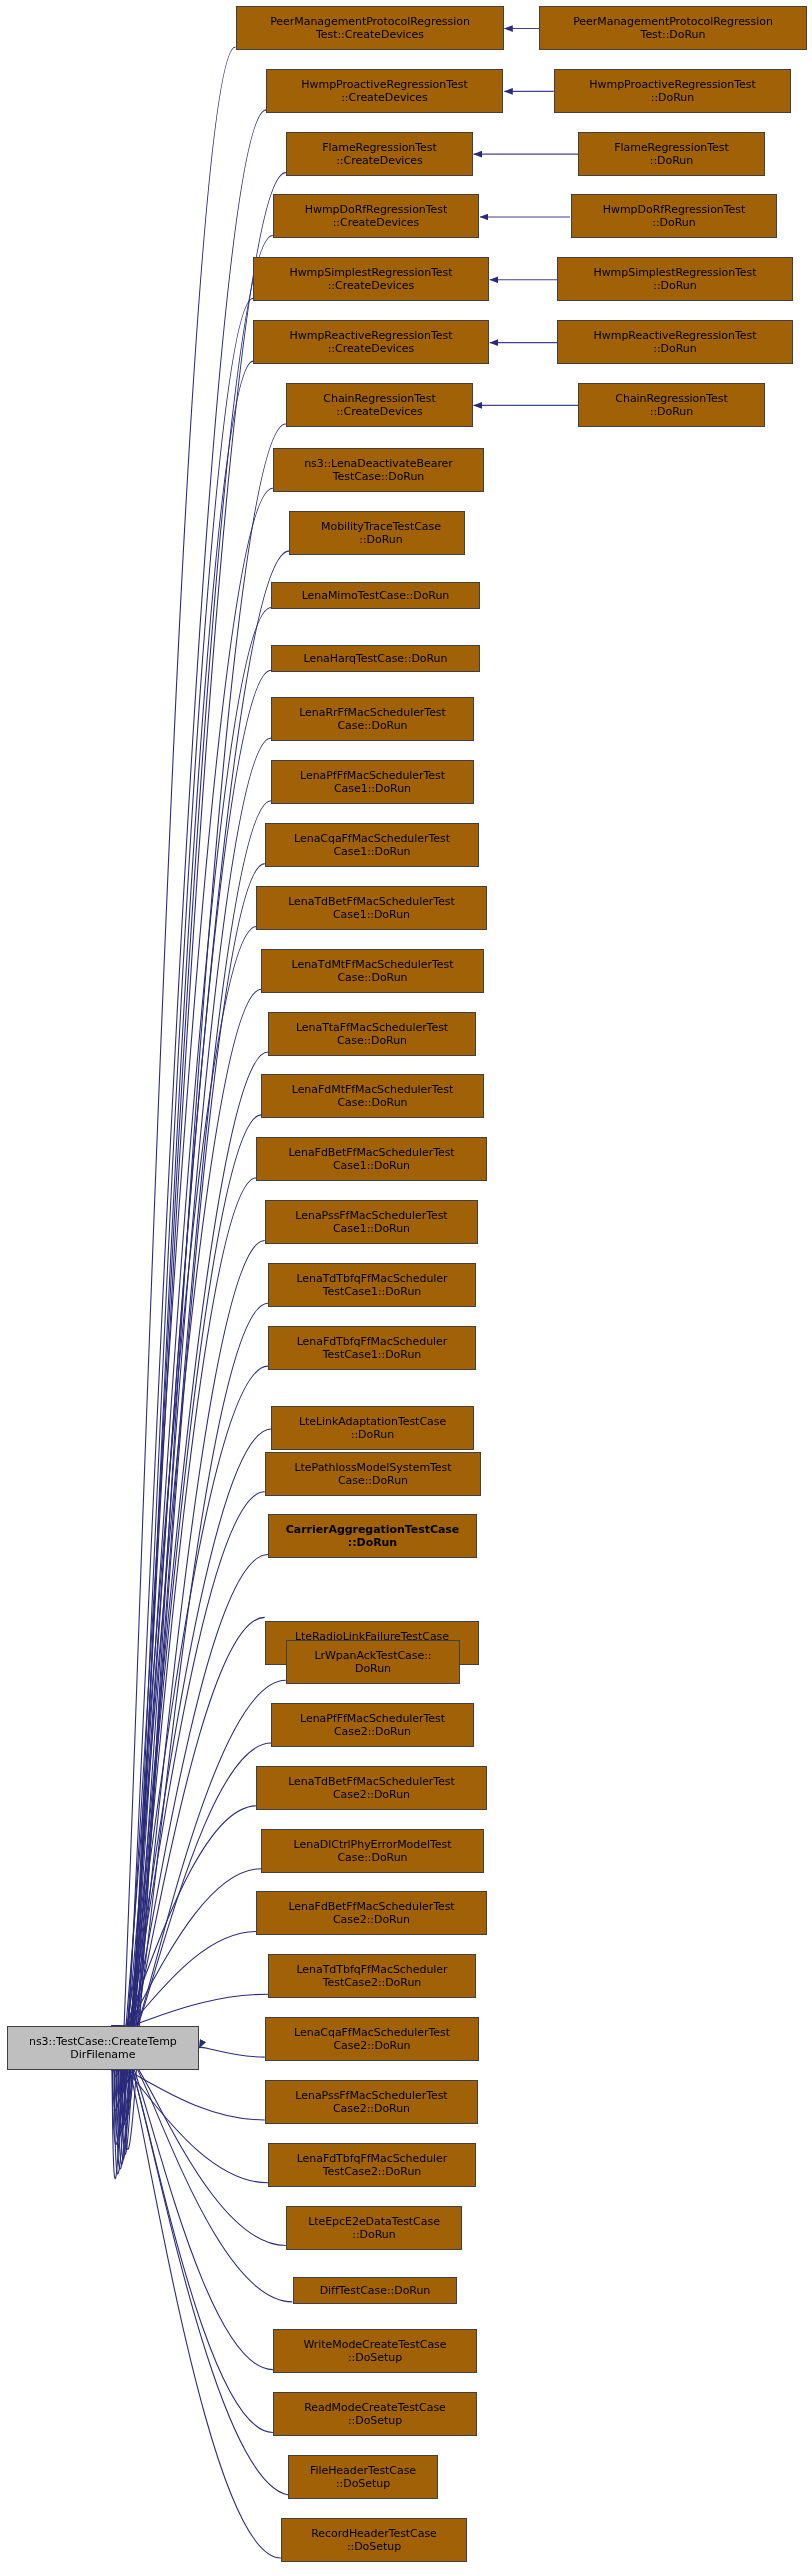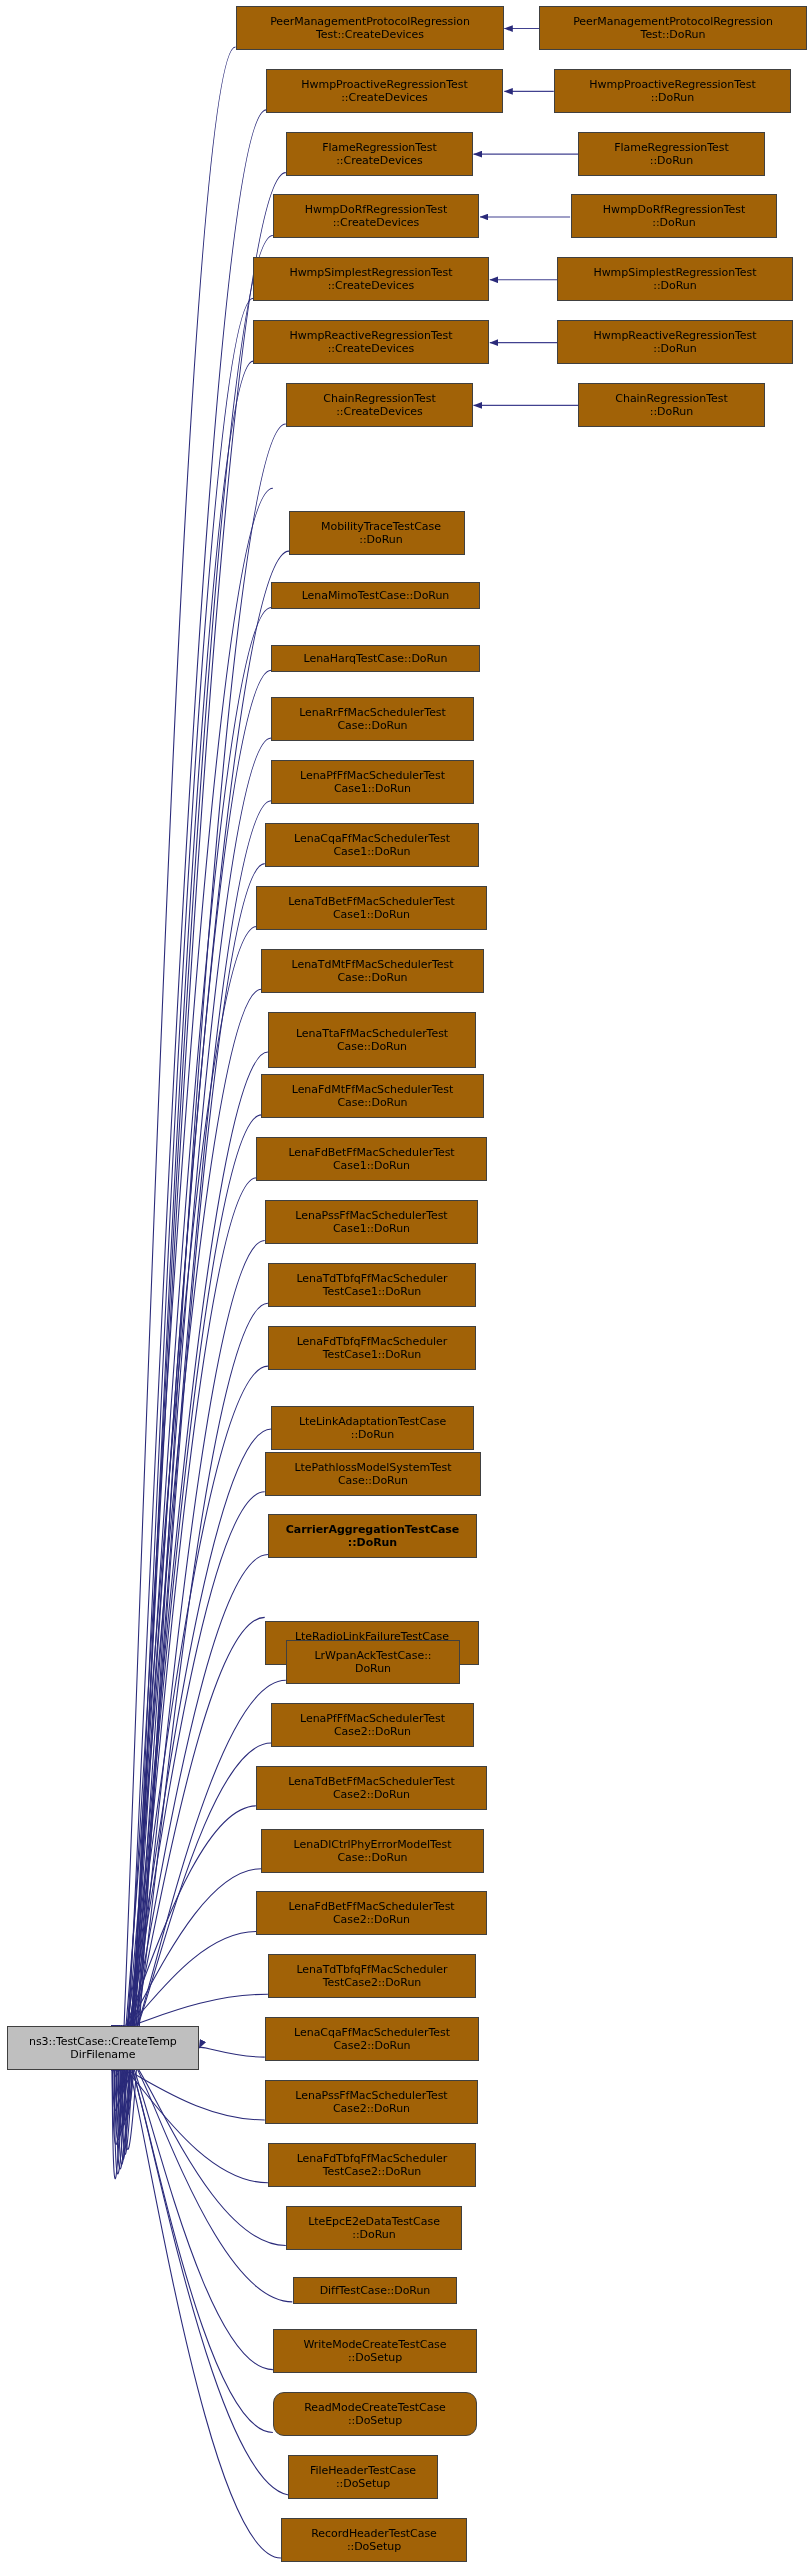--- a/index.html
+++ b/index.html
@@ -111,35 +111,37 @@
     <div class="node" style="left: 286px; top: 132px; width: 187px; height: 44px;">FlameRegressionTest
 ::CreateDevices</div>
     <div class="node" style="left: 273px; top: 194px; width: 206px; height: 44px;">HwmpDoRfRegressionTest
 ::CreateDevices</div>
     <div class="node" style="left: 253px; top: 257px; width: 236px; height: 44px;">HwmpSimplestRegressionTest
 ::CreateDevices</div>
     <div class="node" style="left: 253px; top: 320px; width: 236px; height: 44px;">HwmpReactiveRegressionTest
 ::CreateDevices</div>
     <div class="node" style="left: 286px; top: 383px; width: 187px; height: 44px;">ChainRegressionTest
 ::CreateDevices</div>
+    <div class="node" style="left: 273px; top: 448px; width: 211px; height: 44px;">ns3::LenaDeactivateBearer
+TestCase::DoRun</div>
     <div class="node" style="left: 289px; top: 511px; width: 176px; height: 44px; padding-left: 8px;">MobilityTraceTestCase
 ::DoRun</div>
     <div class="node" style="left: 271px; top: 582px; width: 209px; height: 26.5px;">LenaMimoTestCase::DoRun</div>
     <div class="node" style="left: 271px; top: 645px; width: 209px; height: 26.5px;">LenaHarqTestCase::DoRun</div>
     <div class="node" style="left: 271px; top: 697px; width: 203px; height: 44px;">LenaRrFfMacSchedulerTest
 Case::DoRun</div>
     <div class="node" style="left: 271px; top: 760px; width: 203px; height: 44px;">LenaPfFfMacSchedulerTest
 Case1::DoRun</div>
     <div class="node" style="left: 265px; top: 823px; width: 214px; height: 44px;">LenaCqaFfMacSchedulerTest
 Case1::DoRun</div>
     <div class="node" style="left: 256px; top: 886px; width: 231px; height: 44px;">LenaTdBetFfMacSchedulerTest
 Case1::DoRun</div>
     <div class="node" style="left: 261px; top: 949px; width: 223px; height: 44px;">LenaTdMtFfMacSchedulerTest
 Case::DoRun</div>
-    <div class="node" style="left: 268px; top: 1012px; width: 208px; height: 56px;">LenaTtaFfMacSchedulerTest
+    <div class="node" style="left: 268px; top: 1012px; width: 208px; height: 44px;">LenaTtaFfMacSchedulerTest
 Case::DoRun</div>
     <div class="node" style="left: 261px; top: 1074px; width: 223px; height: 44px;">LenaFdMtFfMacSchedulerTest
 Case::DoRun</div>
     <div class="node" style="left: 256px; top: 1137px; width: 231px; height: 44px;">LenaFdBetFfMacSchedulerTest
 Case1::DoRun</div>
     <div class="node" style="left: 265px; top: 1200px; width: 213px; height: 44px;">LenaPssFfMacSchedulerTest
 Case1::DoRun</div>
     <div class="node" style="left: 268px; top: 1263px; width: 208px; height: 44px;">LenaTdTbfqFfMacScheduler
 TestCase1::DoRun</div>
     <div class="node" style="left: 268px; top: 1326px; width: 208px; height: 44px;">LenaFdTbfqFfMacScheduler
@@ -168,21 +170,21 @@
 Case2::DoRun</div>
     <div class="node" style="left: 265px; top: 2080px; width: 213px; height: 44px;">LenaPssFfMacSchedulerTest
 Case2::DoRun</div>
     <div class="node" style="left: 268px; top: 2143px; width: 208px; height: 44px;">LenaFdTbfqFfMacScheduler
 TestCase2::DoRun</div>
     <div class="node" style="left: 286px; top: 2206px; width: 176px; height: 44px;">LteEpcE2eDataTestCase
 ::DoRun</div>
     <div class="node" style="left: 293px; top: 2277px; width: 164px; height: 26.5px;">DiffTestCase::DoRun</div>
     <div class="node" style="left: 273px; top: 2329px; width: 204px; height: 44px;">WriteModeCreateTestCase
 ::DoSetup</div>
-    <div class="node" style="left: 273px; top: 2392px; width: 204px; height: 44px; border-radius: 11px;">ReadModeCreateTestCase
+    <div class="node" style="left: 273px; top: 2392px; width: 204px; height: 44px;">ReadModeCreateTestCase
 ::DoSetup</div>
     <div class="node" style="left: 288px; top: 2455px; width: 150px; height: 44px;">FileHeaderTestCase
 ::DoSetup</div>
     <div class="node" style="left: 281px; top: 2518px; width: 186px; height: 44px;">RecordHeaderTestCase
 ::DoSetup</div>
     <div class="node" style="left: 539px; top: 5.9px; width: 268px; height: 44px;">PeerManagementProtocolRegression
 Test::DoRun</div>
     <div class="node" style="left: 554px; top: 69px; width: 237px; height: 44px;">HwmpProactiveRegressionTest
 ::DoRun</div>
     <div class="node" style="left: 578px; top: 132px; width: 187px; height: 44px;">FlameRegressionTest

